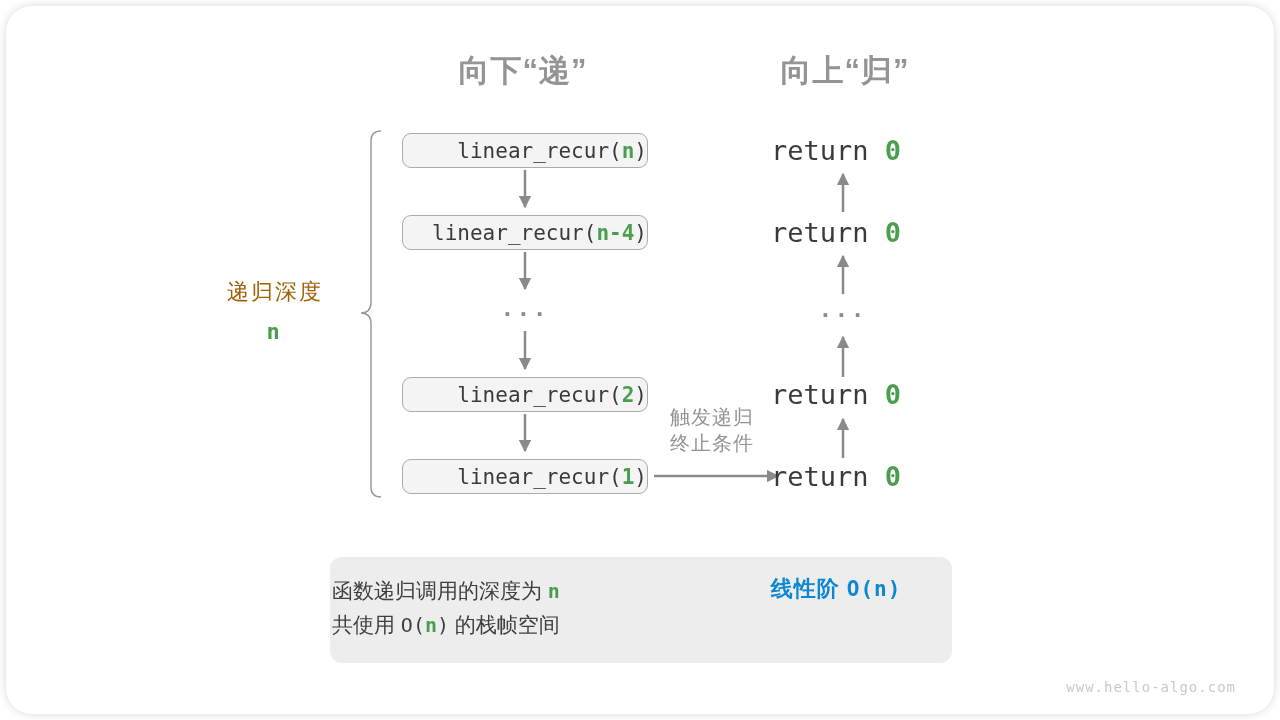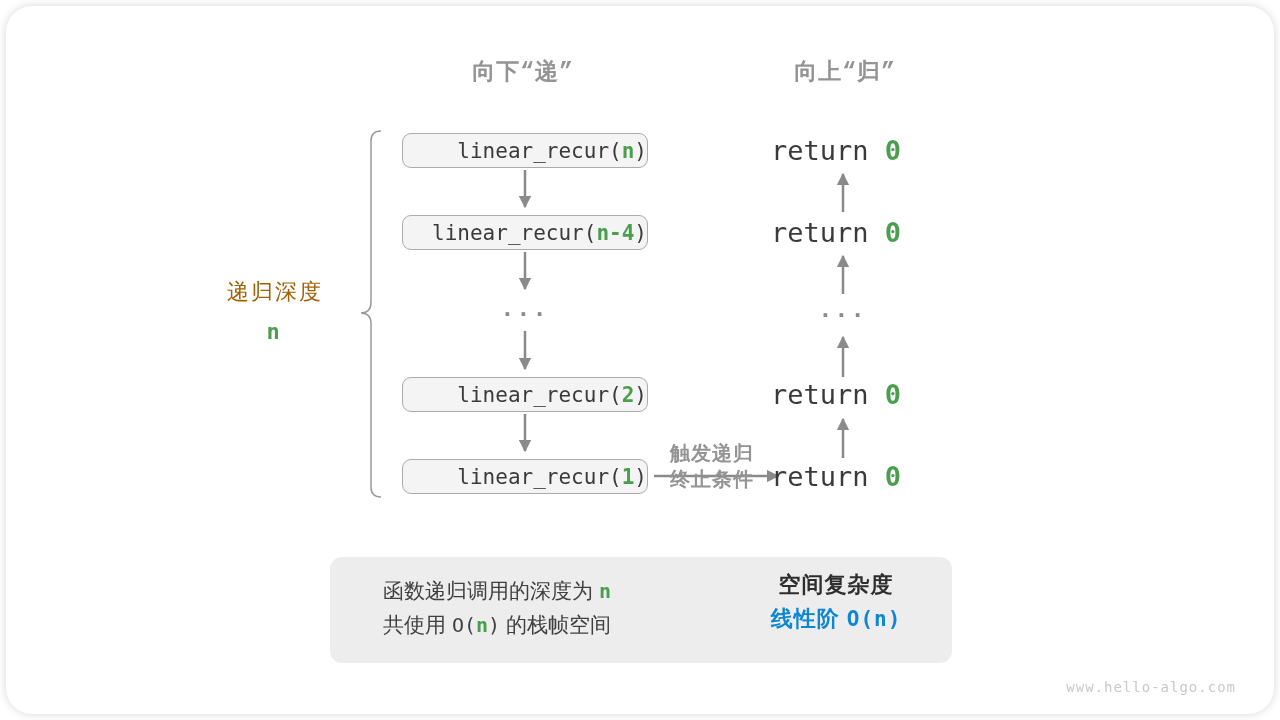--- a/index.html
+++ b/index.html
@@ -8,34 +8,34 @@
     --watermark:#c9c9c9; --big-arrow:#c7c7c7; --brace:#9a9a9a;
   }
   *{margin:0;padding:0;box-sizing:border-box;}
   html,body{width:1280px;height:720px;background:#fff;overflow:hidden;}
   .stage{position:relative;width:1280px;height:720px;font-family:"Liberation Sans","DejaVu Sans",sans-serif;}
   .card{position:absolute;left:6px;top:6px;right:6px;bottom:6px;background:#fff;border-radius:26px;
         box-shadow:0 0 10px rgba(0,0,0,.16);}
   .layer{position:absolute;left:0;top:0;width:1280px;height:720px;pointer-events:none;}
   .ctr{position:absolute;transform:translate(-50%,-50%);white-space:nowrap;}
   .mono{font-family:"DejaVu Sans Mono","Liberation Mono",monospace;}
-  .hdr{font-size:23px;font-weight:bold;color:var(--label-gray);letter-spacing:1px;font-family:Liberation Mono, monospace;}
+  .hdr{font-size:31px;font-weight:bold;color:var(--label-gray);letter-spacing:1px;}
   .callbox{position:absolute;left:402px;width:246px;height:35px;background:var(--box-fill);
            border:1.5px solid var(--box-border);border-radius:9px;display:flex;align-items:center;
            justify-content:flex-end;font-family:"DejaVu Sans Mono","Liberation Mono",monospace;
            font-size:21px;color:var(--dark);}
   .g{color:var(--green);font-weight:bold;}
   .ret{font-family:"DejaVu Sans Mono","Liberation Mono",monospace;font-size:27px;color:var(--dark);}
   .dots{font-family:"DejaVu Sans Mono","Liberation Mono",monospace;font-size:22px;font-weight:bold;
         color:var(--arrow);letter-spacing:3px;}
   .depth-label{font-size:22px;color:#a16207;letter-spacing:2px;}
   .depth-n{font-family:"DejaVu Sans Mono","Liberation Mono",monospace;font-size:22px;font-weight:bold;color:var(--green);}
-  .trigger{font-size:20px;font-weight:bold;color:var(--label-gray);text-align:center;line-height:26px;letter-spacing:1px;margin-top:36px;}
+  .trigger{font-size:20px;font-weight:normal;color:var(--label-gray);text-align:center;line-height:26px;letter-spacing:1px;}
   .panel{position:absolute;left:330px;top:557px;width:622px;height:106px;background:var(--panel);border-radius:12px;}
-  .sum-left{position:absolute;left:332px;top:574px;width:330px;text-align:center;font-size:21px;color:#3f3f3f;line-height:33px;}
+  .sum-left{position:absolute;left:332px;top:574px;width:330px;text-align:left;font-size:21px;color:#3f3f3f;line-height:33px;}
   .sum-left .mono{font-size:20px;}
   .sum-right{position:absolute;left:706px;top:570px;width:260px;text-align:center;}
   .sum-title{font-size:22px;font-weight:bold;color:#2e2e2e;line-height:30px;letter-spacing:1px;}
   .sum-result{font-size:22px;font-weight:bold;color:var(--blue);line-height:37px;letter-spacing:1px;}
   .sum-result .mono{font-size:21px;font-weight:bold;}
   .watermark{position:absolute;right:44px;top:679px;font-family:"DejaVu Sans Mono","Liberation Mono",monospace;
              font-size:14px;color:var(--watermark);letter-spacing:1px;}
 </style>
 </head>
 <body>
@@ -121,20 +121,19 @@
   <div class="panel"></div>
   <div class="sum-left">
     <div>
       <span>函数递归调用的深度为 </span><span class="g mono">n</span>
     </div>
     <div>
       <span>共使用 </span><span class="mono">O(</span><span class="g mono">n</span><span class="mono">)</span><span> 的栈帧空间</span>
     </div>
   </div>
   <div class="sum-right">
-    <div class="sum-title">空间复杂度</div>
     <div class="sum-result">
       <span>线性阶 </span><span class="mono">O(n)</span>
     </div>
   </div>
 
   <div class="watermark">www.hello-algo.com</div>
 </div>
 
 </body></html>

